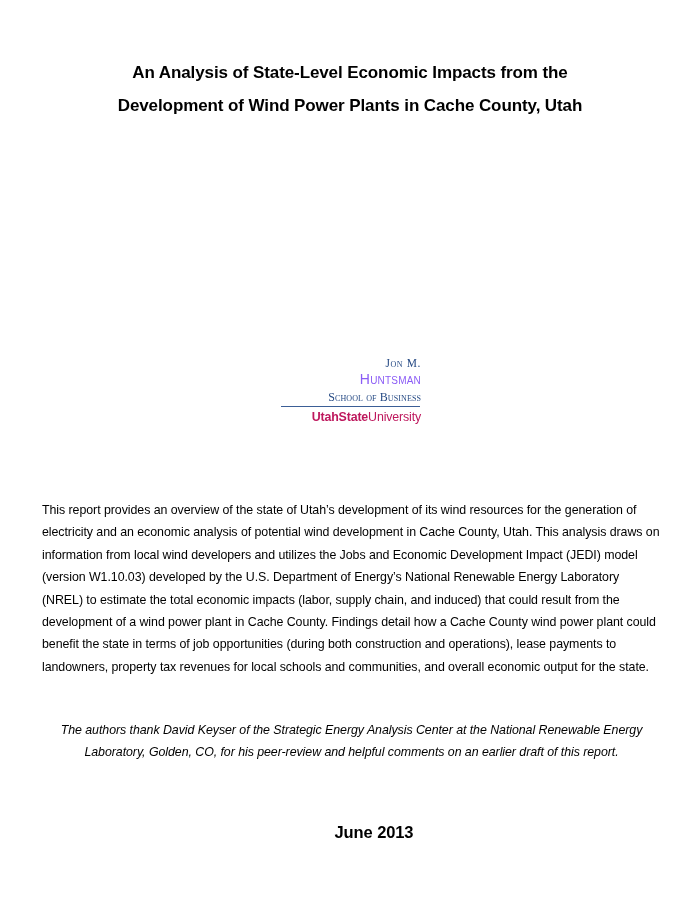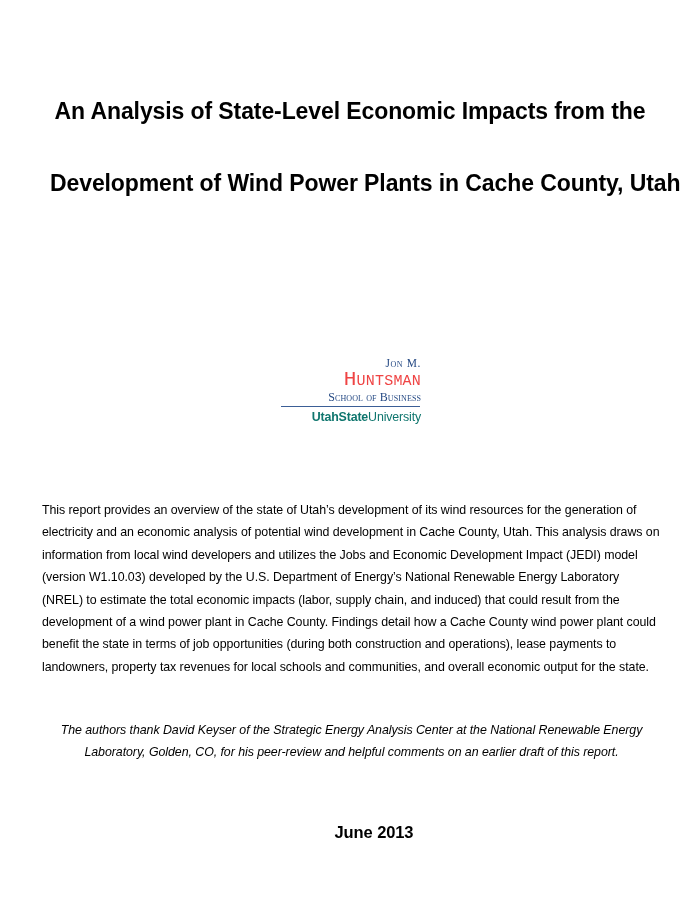--- a/index.html
+++ b/index.html
@@ -29,26 +29,25 @@
 
   
   .title-block {
     position: absolute;
     top: 56px;
     left: 50px;
     width: 600px;
     text-align: center;
   }
   .title-line {
-    font-size: 23px;
+    font-size: 17px;
     font-weight: bold;
     line-height: 33px;
     letter-spacing: -0.1px;
     white-space: nowrap;
-    margin-top: 39px;
   }
 
   
   .credits-block {
     position: absolute;
     top: 168px;
     left: 50px;
     width: 600px;
     text-align: center;
   }
@@ -78,46 +77,46 @@
   }
   .logo-jon {
     font-family: "Liberation Serif", serif;
     font-size: 11.5px;
     font-variant: small-caps;
     letter-spacing: 0.6px;
     line-height: 12px;
     color: #264a84;
   }
   .logo-huntsman {
-    font-family: Liberation Mono, monospace;
-    font-size: 21px;
+    font-family: Liberation Sans, sans-serif;
+    font-size: 14px;
     font-variant: small-caps;
     letter-spacing: 0.2px;
     line-height: 21px;
-    color: #ef4444;
+    color: #8b5cf6;
   }
   .logo-school {
     font-family: "Liberation Serif", serif;
     font-size: 12px;
     font-variant: small-caps;
     letter-spacing: 0.1px;
     line-height: 14px;
     color: #264a84;
   }
   .logo-rule {
     height: 1px;
     background: #3b5e96;
     margin: 2px auto 3px auto;
     width: 139px;
   }
   .logo-usu {
     font-family: "Liberation Sans", sans-serif;
     font-size: 12.4px;
     line-height: 14px;
-    color: #0f766e;
+    color: #be185d;
     letter-spacing: -0.15px;
     white-space: nowrap;
   }
   .logo-usu b {
     font-weight: bold;
   }
   .logo-usu span.light {
     font-weight: normal;
   }
 

